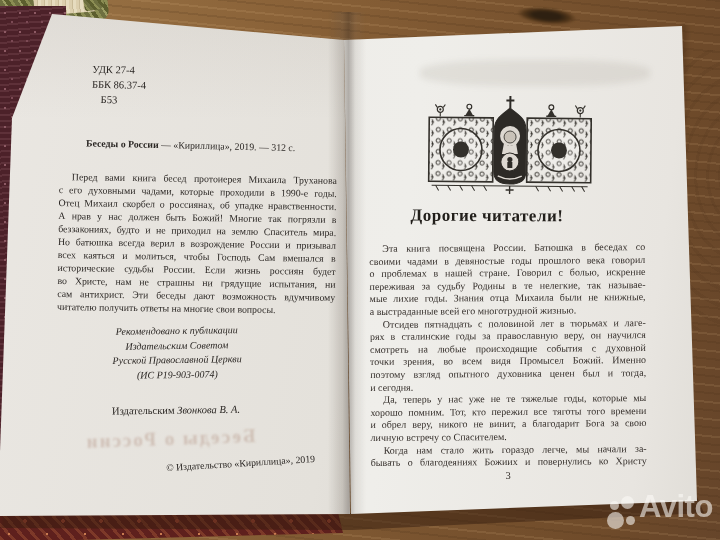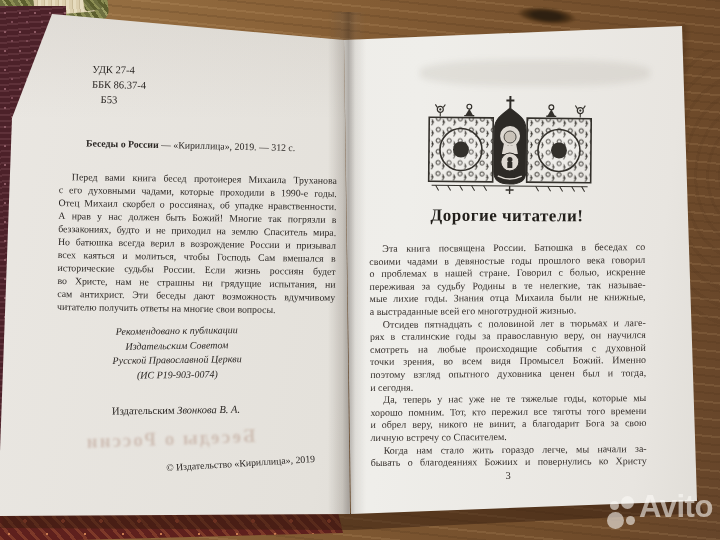--- a/index.html
+++ b/index.html
@@ -78,21 +78,21 @@
   .approval{left:76px;top:324px;width:202px;font-size:10px;line-height:14.5px;
     font-style:italic;text-align:center;transform:rotate(-.8deg);}
   .compiler{left:112px;top:404px;width:220px;font-size:10.5px;transform:rotate(-.8deg);white-space:nowrap;}
   .compiler i{font-style:italic;}
   .ghost-title{left:42px;top:428px;width:256px;font-size:19px;font-weight:bold;text-align:center;
     letter-spacing:2px;color:rgba(140,85,60,.26);transform:scaleX(-1) rotate(2deg);filter:blur(1px);}
   .copyright{left:166px;top:456px;width:200px;font-size:9.8px;transform:rotate(-3.5deg);white-space:nowrap;}
 
   
   .headpiece{left:424px;top:94px;width:172px;height:102px;transform:rotate(.5deg);}
-  .chapter-heading{left:416px;top:206px;width:182px;text-align:center;font-size:17px;
+  .chapter-heading{left:396px;top:206px;width:182px;text-align:center;font-size:17px;
     font-weight:bold;letter-spacing:.5px;color:#221f1b;transform:rotate(.3deg);}
   .body-block{left:370px;top:242px;width:276px;font-size:10px;line-height:12.6px;
     color:#352f2b;transform:rotate(-.4deg);}
   .body-block .para{position:relative;}
   .page-number{left:370px;top:470px;width:276px;text-align:center;font-size:10.5px;color:#352f2b;}
 
   
   .watermark{left:606px;top:492px;width:116px;height:44px;}
   .watermark .c{border-radius:50%;background:rgba(252,250,246,.58);}
   .wm-c1{left:4px;top:9px;width:9px;height:9px;}

